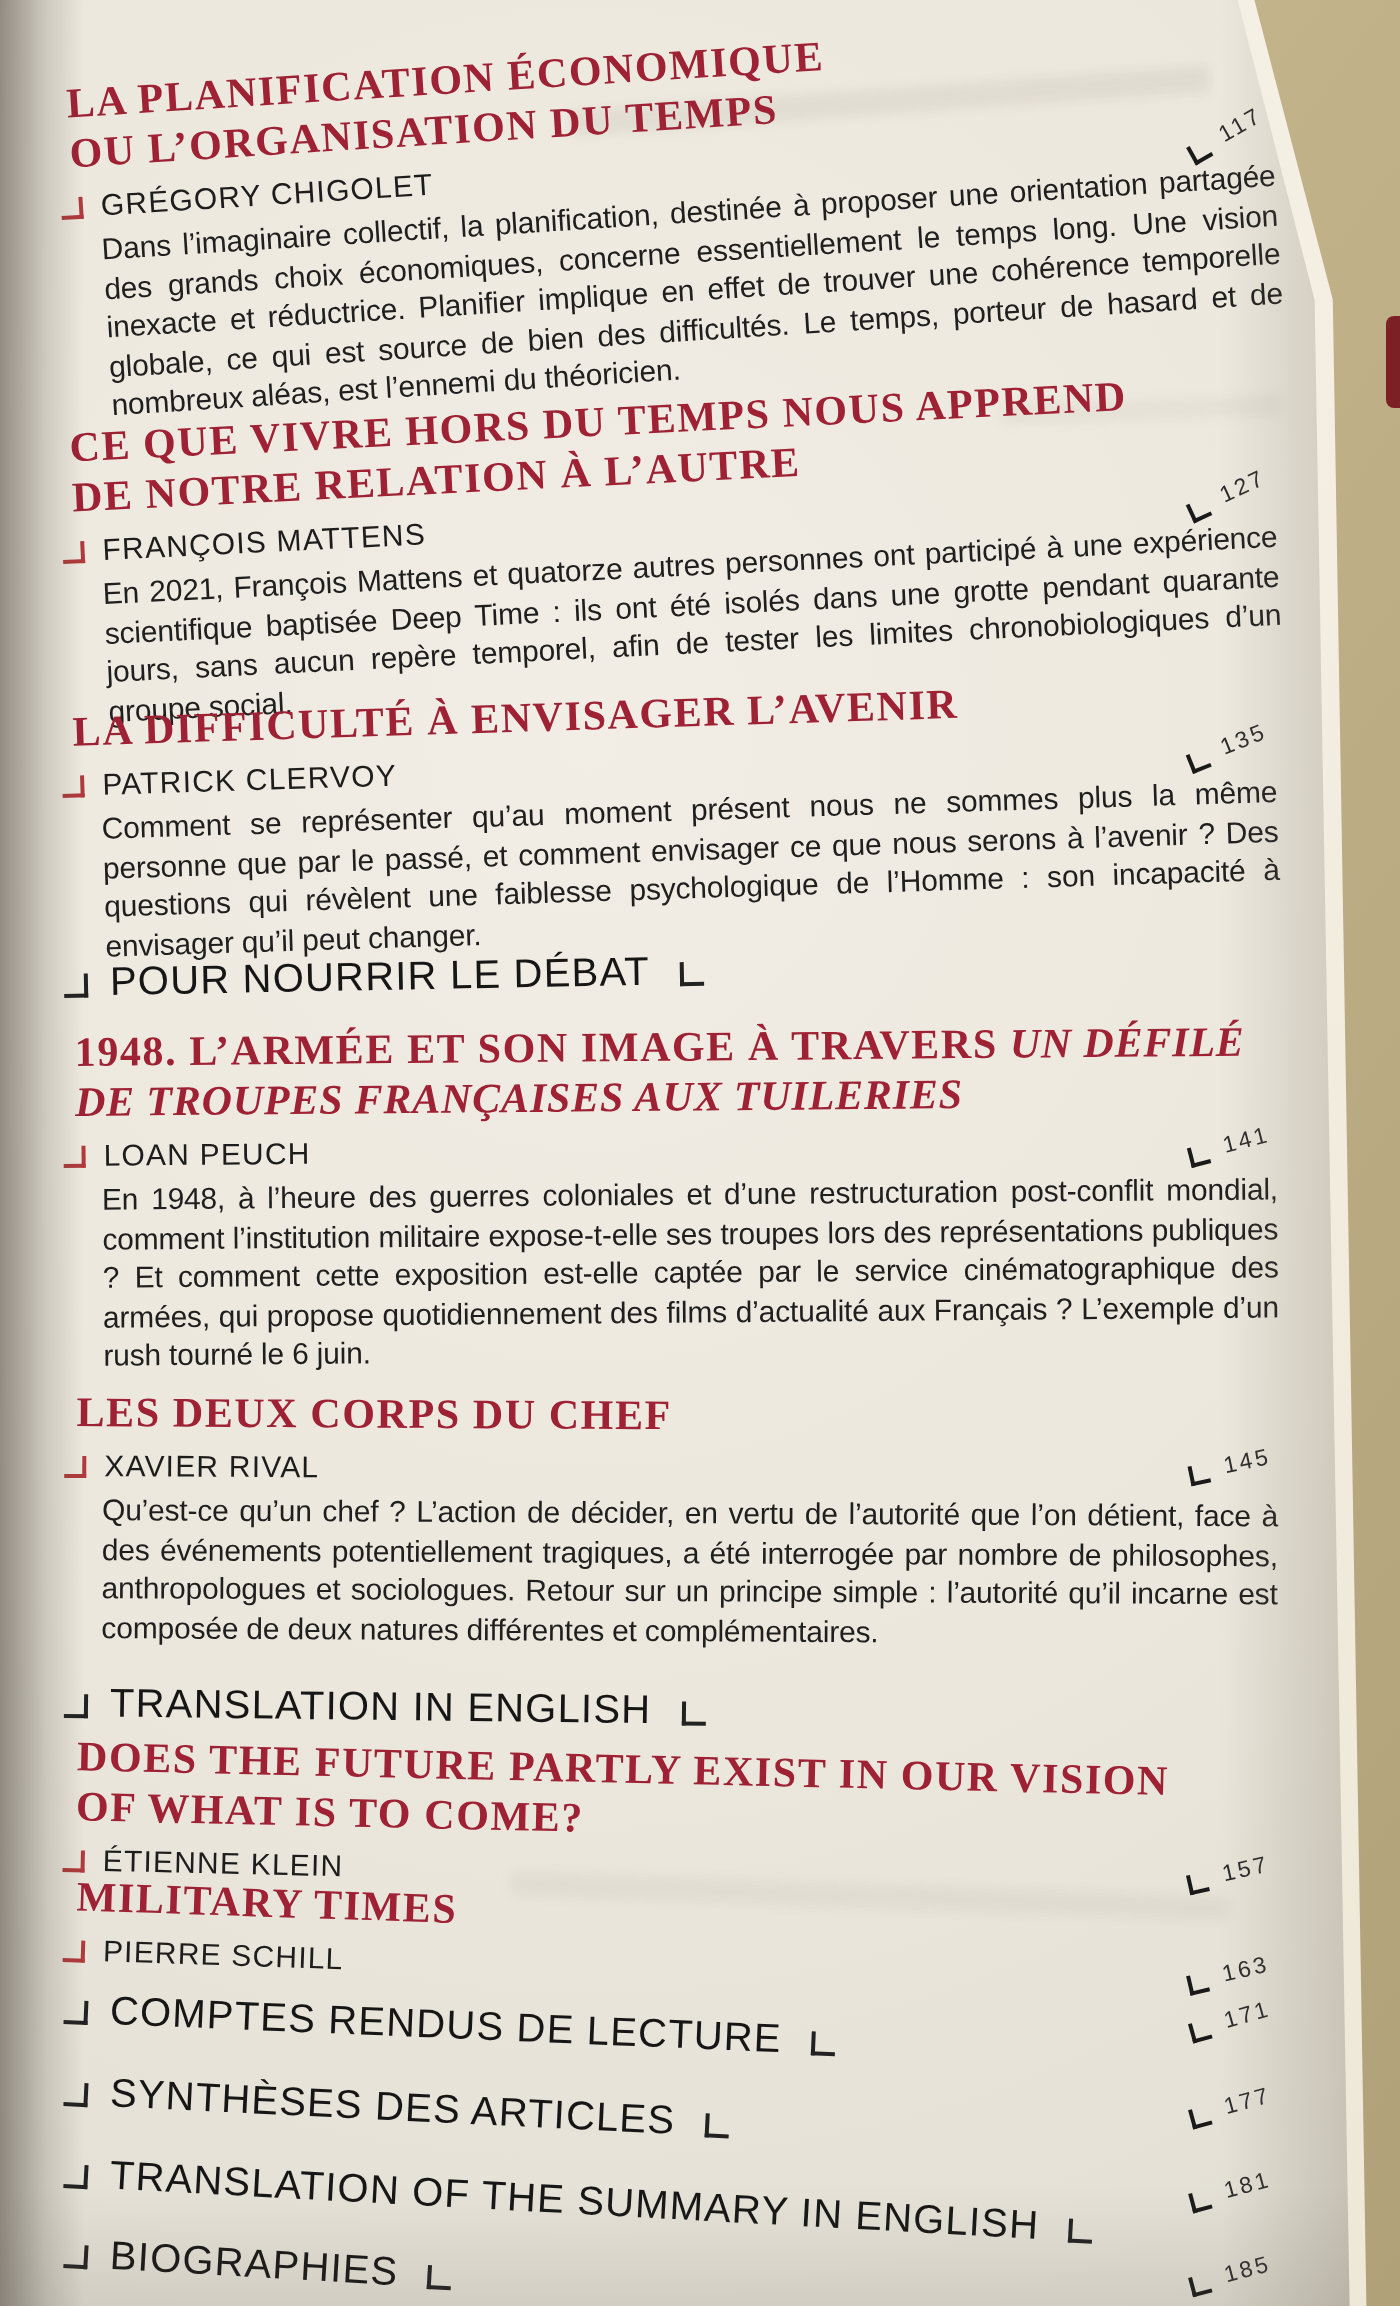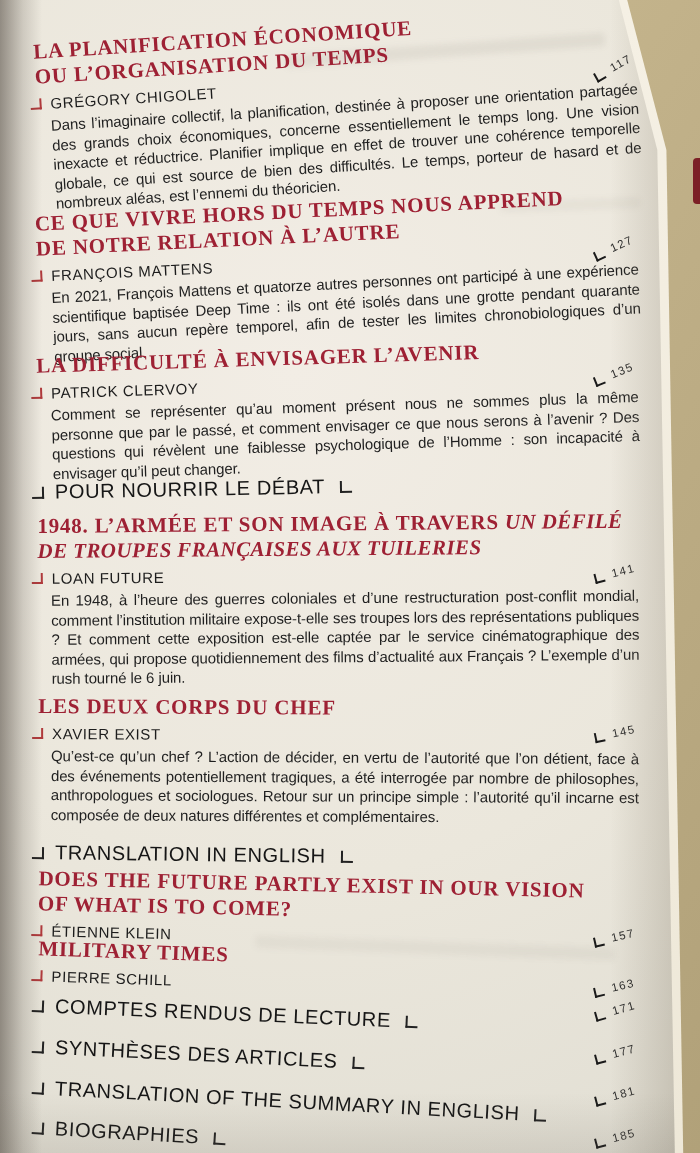--- a/index.html
+++ b/index.html
@@ -111,34 +111,34 @@
       <span class="mark lead"></span>
       <span>POUR NOURRIR LE DÉBAT</span>
       <span class="mark tail"></span>
     </div>
   </div>
 
   <div class="entry" style="top:514px;transform:rotate(-0.5deg);">
     <div class="title"><span>1948. L’ARMÉE ET SON IMAGE À TRAVERS </span><span class="it">UN DÉFILÉ</span><br><span class="it">DE TROUPES FRANÇAISES AUX TUILERIES</span></div>
     <div class="author-row">
       <span class="mark lead red"></span>
-      <span class="author">LOAN FUTURE</span>
+      <span class="author">LOAN PEUCH</span>
     </div>
     <div class="pagenum-row" style="top:58px;transform:rotate(-14deg);">
       <span class="mark pg"></span>
       <span class="pagenum">141</span>
     </div>
     <p class="abstract">En 1948, à l’heure des guerres coloniales et d’une restructuration post-conflit mondial, comment l’institution militaire expose-t-elle ses troupes lors des représentations publiques ? Et comment cette exposition est-elle captée par le service cinématographique des armées, qui propose quotidiennement des films d’actualité aux Français ? L’exemple d’un rush tourné le 6 juin.</p>
   </div>
 
   <div class="entry" style="top:694px;transform:rotate(0.3deg);">
     <div class="title"><span>LES DEUX CORPS DU CHEF</span></div>
     <div class="author-row">
       <span class="mark lead red"></span>
-      <span class="author">XAVIER EXIST</span>
+      <span class="author">XAVIER RIVAL</span>
     </div>
     <div class="pagenum-row" style="top:30px;transform:rotate(-12deg);">
       <span class="mark pg"></span>
       <span class="pagenum">145</span>
     </div>
     <p class="abstract">Qu’est-ce qu’un chef ? L’action de décider, en vertu de l’autorité que l’on détient, face à des événements potentiellement tragiques, a été interrogée par nombre de philosophes, anthropologues et sociologues. Retour sur un principe simple : l’autorité qu’il incarne est composée de deux natures différentes et complémentaires.</p>
   </div>
 
   <div class="entry" style="top:841px;transform:rotate(0.7deg);">
     <div class="rowhead">

